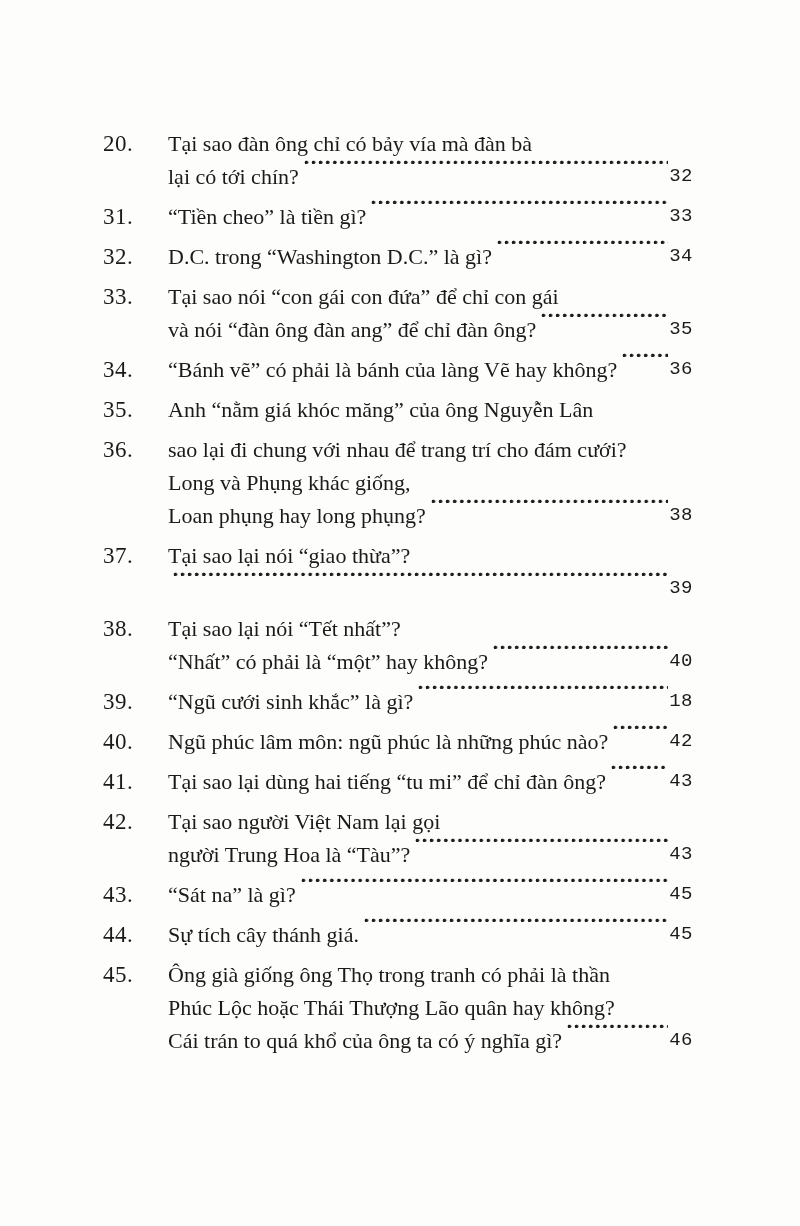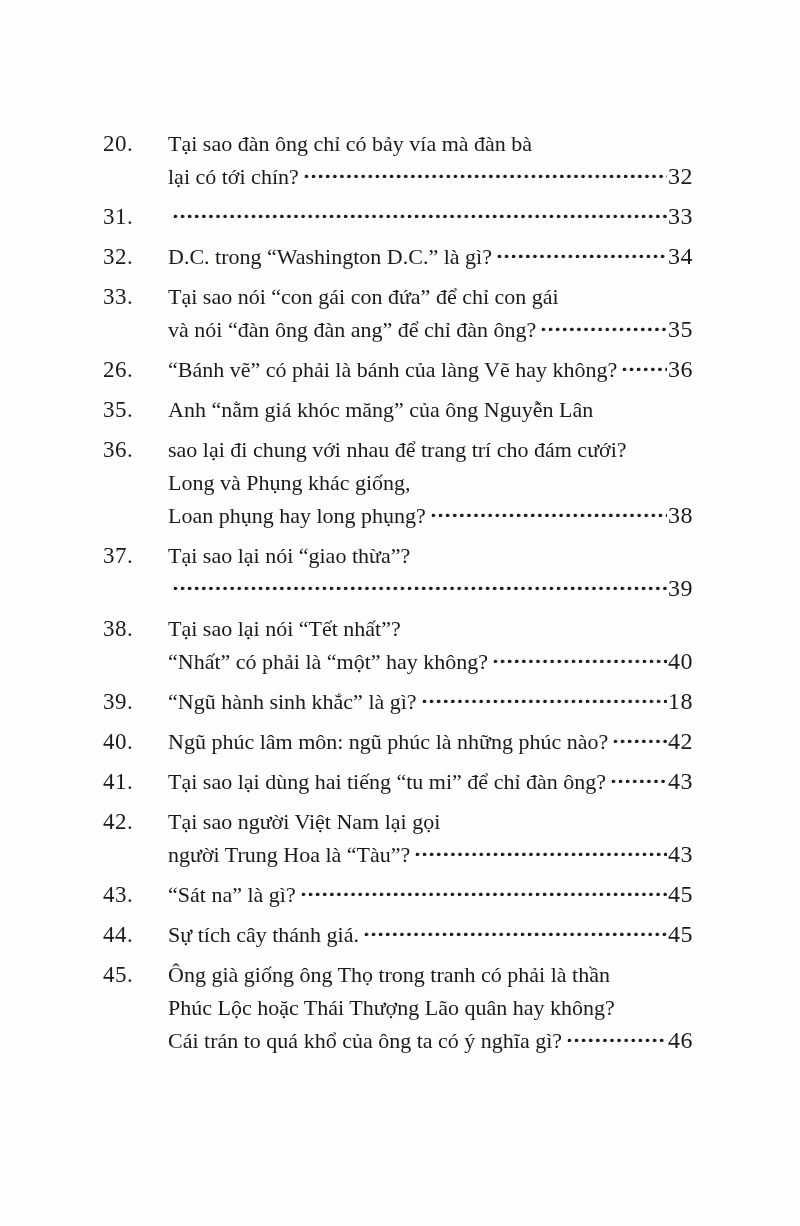--- a/index.html
+++ b/index.html
@@ -39,40 +39,41 @@
   .entry-body{
     flex:1 1 auto;
     min-width:0;
   }
   .line{
     line-height:33px;
     white-space:nowrap;
   }
   .lastline{
     display:flex;
-    align-items:center;
+    align-items:flex-start;
   }
   .lastline .t{
     flex:0 0 auto;
   }
   .dotfill{
     flex:1 1 auto;
     min-width:10px;
     height:5px;
     margin-left:5px;
     margin-right:1px;
     background-image:radial-gradient(circle at 2.4px 2.4px, #1d1d1d 1.5px, rgba(0,0,0,0) 2.1px);
     background-size:7.1px 5px;
     background-repeat:repeat-x;
     background-position:left bottom;
   }
   .pg{
     flex:0 0 auto;
-    font-size:24px;
+    font-size:19px;
     letter-spacing:0.5px;
+    font-family:Liberation Mono, monospace;
   }
 </style>
 </head>
 <body>
 
 <div class="page">
   <div class="toc-list">
       <div class="toc-entry">
         <div class="num">20.</div>
         <div class="entry-body">
@@ -81,20 +82,21 @@
             <span class="t">lại có tới chín?</span>
             <span class="dotfill"></span>
             <span class="pg">32</span>
           </div>
         </div>
       </div>
       <div class="toc-entry">
         <div class="num">31.</div>
         <div class="entry-body">
           <div class="line lastline">
+            <span class="t">“Tiền cheo” là tiền gì?</span>
             <span class="dotfill"></span>
             <span class="pg">33</span>
           </div>
         </div>
       </div>
       <div class="toc-entry">
         <div class="num">32.</div>
         <div class="entry-body">
           <div class="line lastline">
             <span class="t">D.C. trong “Washington D.C.” là gì?</span>
@@ -108,21 +110,21 @@
         <div class="entry-body">
           <div class="line">Tại sao nói “con gái con đứa” để chỉ con gái</div>
           <div class="line lastline">
             <span class="t">và nói “đàn ông đàn ang” để chỉ đàn ông?</span>
             <span class="dotfill"></span>
             <span class="pg">35</span>
           </div>
         </div>
       </div>
       <div class="toc-entry">
-        <div class="num">26.</div>
+        <div class="num">34.</div>
         <div class="entry-body">
           <div class="line lastline">
             <span class="t">“Bánh vẽ” có phải là bánh của làng Vẽ hay không?</span>
             <span class="dotfill"></span>
             <span class="pg">36</span>
           </div>
         </div>
       </div>
       <div class="toc-entry">
         <div class="num">35.</div>
@@ -160,21 +162,21 @@
             <span class="t">“Nhất” có phải là “một” hay không?</span>
             <span class="dotfill"></span>
             <span class="pg">40</span>
           </div>
         </div>
       </div>
       <div class="toc-entry">
         <div class="num">39.</div>
         <div class="entry-body">
           <div class="line lastline">
-            <span class="t">“Ngũ hành sinh khắc” là gì?</span>
+            <span class="t">“Ngũ cưới sinh khắc” là gì?</span>
             <span class="dotfill"></span>
             <span class="pg">18</span>
           </div>
         </div>
       </div>
       <div class="toc-entry">
         <div class="num">40.</div>
         <div class="entry-body">
           <div class="line lastline">
             <span class="t">Ngũ phúc lâm môn: ngũ phúc là những phúc nào?</span>

